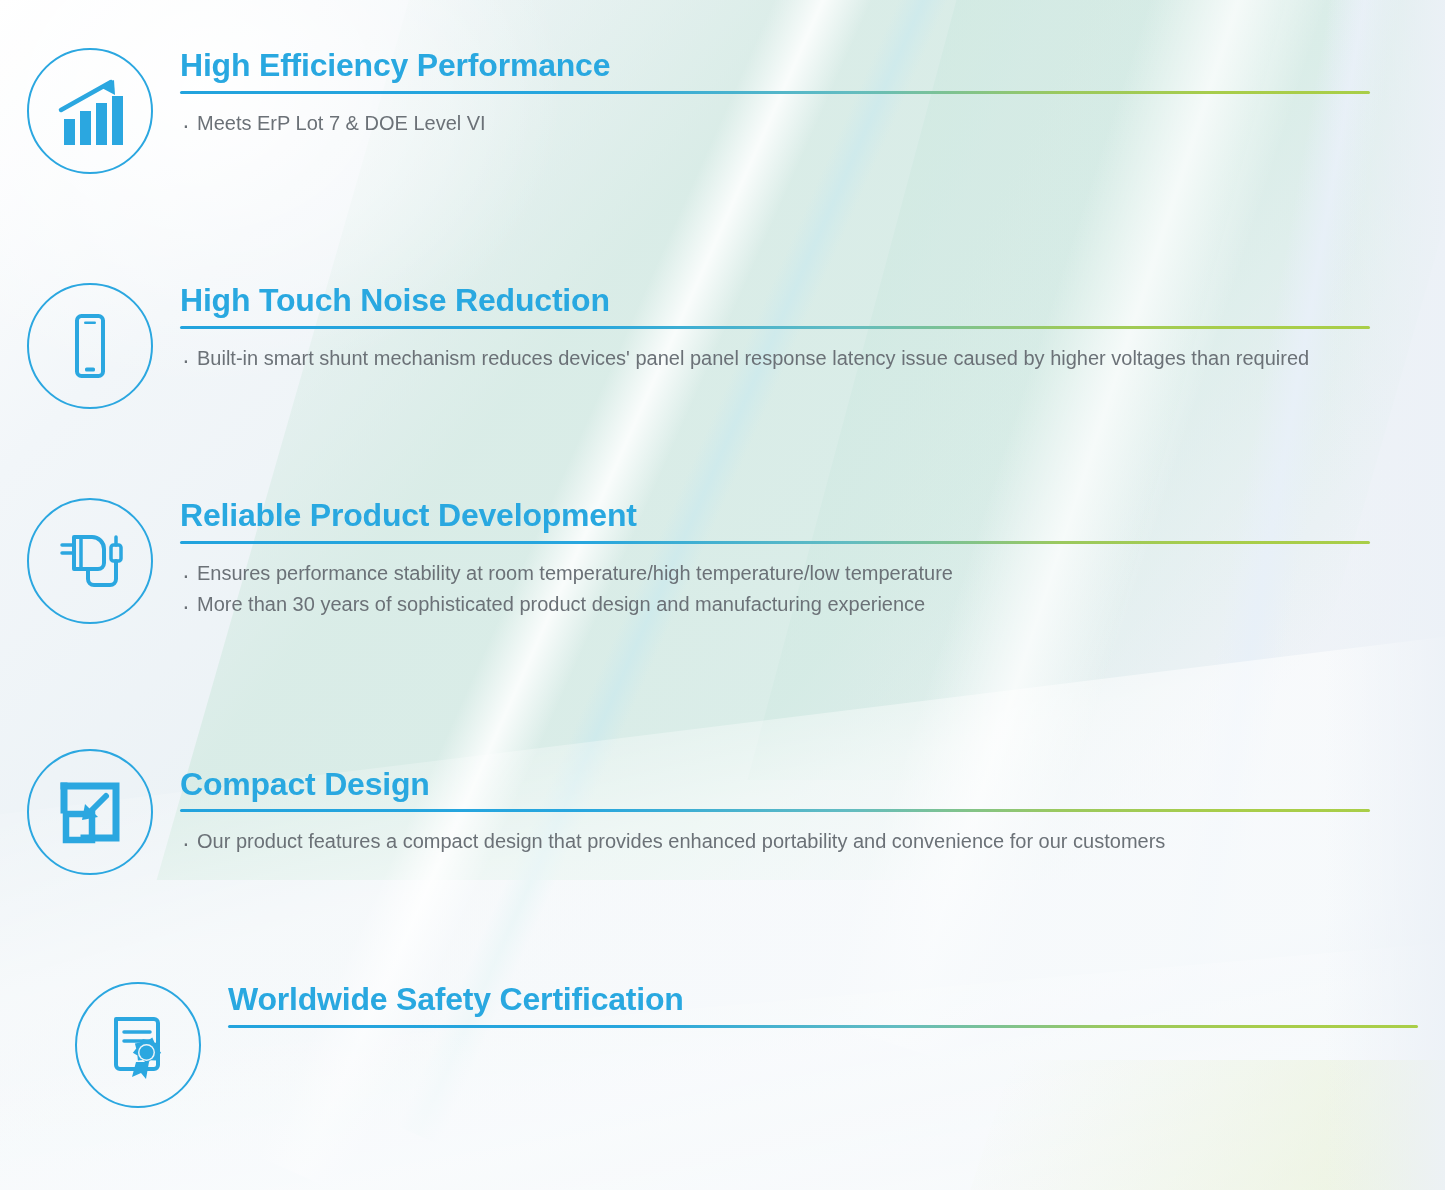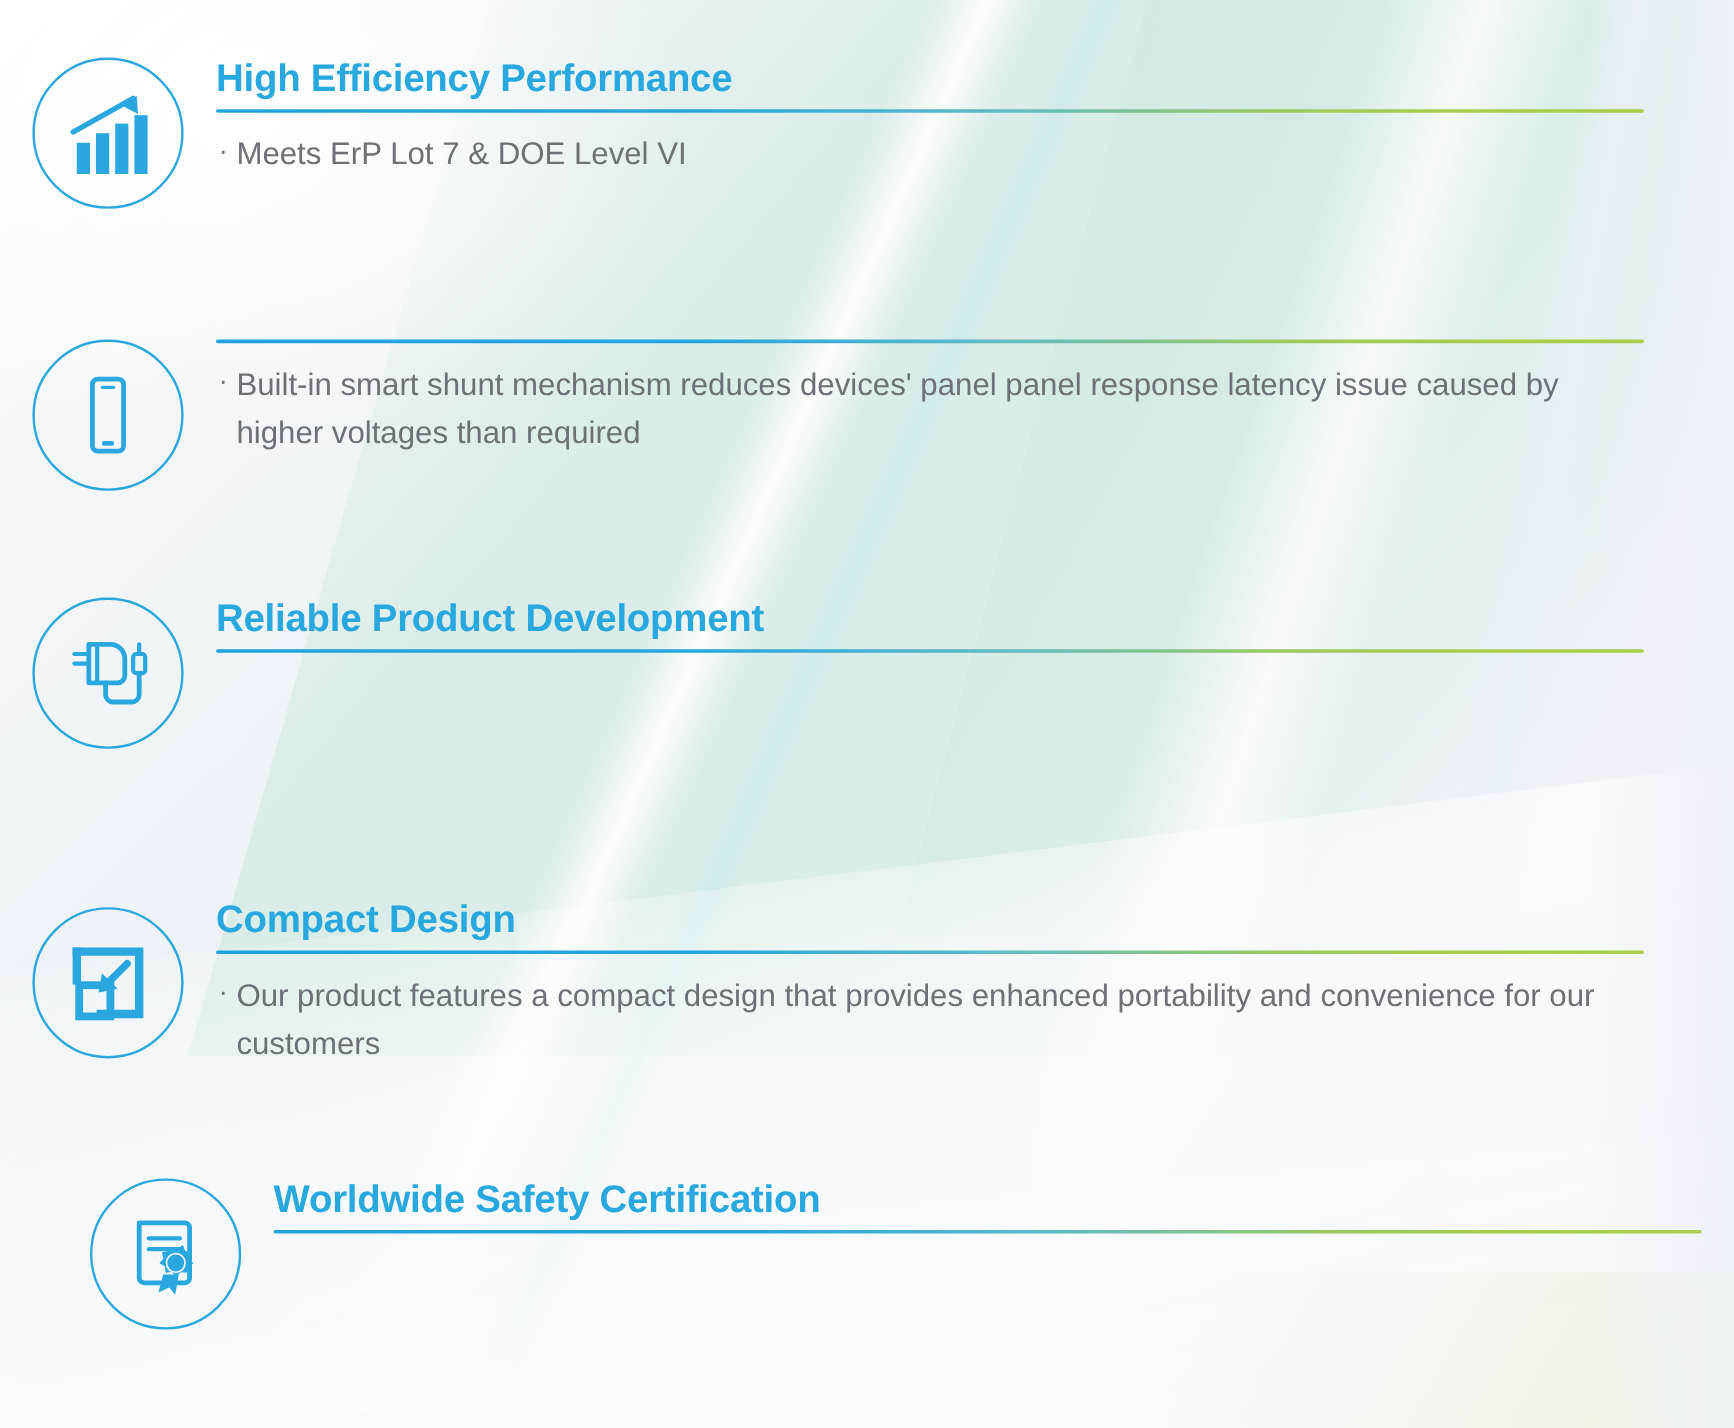--- a/index.html
+++ b/index.html
@@ -155,21 +155,21 @@
   .divider {
     height: 3px;
     width: 100%;
     border-radius: 2px;
     background: linear-gradient(to right, #22a3dd 0%, #27a6de 34%, #62bcc2 56%, #9bc95e 74%, #a8cd4a 88%, #a9ce48 100%);
     margin-bottom: 14px;
   }
 
   .bullets { margin: 0; padding: 0; list-style: none; }
   .bullet {
-    font-size: 26px;
+    font-size: 20px;
     color: #6b7177;
     line-height: 1.55;
     margin: 0;
     position: relative;
     padding-left: 17px;
   }
   .bullet::before {
     content: "\00B7";
     position: absolute;
     left: 2px;
@@ -227,20 +227,21 @@
           <span>
             <svg width="78" height="78" viewBox="0 0 78 78">
               <rect x="26" y="9" width="26" height="60" rx="4.5" ry="4.5" fill="none" stroke="#2ba7e0" stroke-width="4"></rect>
               <rect x="33" y="14.5" width="12" height="2.6" rx="1.3" fill="#2ba7e0"></rect>
               <rect x="34" y="60.5" width="10" height="4" rx="1.6" fill="#2ba7e0"></rect>
             </svg>
           </span>
         </div>
       </div>
       <div class="feature-body">
+        <h2 class="feature-title">High Touch Noise Reduction</h2>
         <div class="divider"></div>
         <ul class="bullets">
           <li class="bullet">Built-in smart shunt mechanism reduces devices' panel panel response latency issue caused by higher voltages than required</li>
         </ul>
       </div>
     </div>
 
     <div class="feature" style="top:492px;">
       <div class="icon-wrap">
         <div class="icon-circle">
@@ -258,20 +259,24 @@
 
               <rect x="61" y="24" width="10" height="16" rx="2.5" fill="none" stroke="#2ba7e0" stroke-width="3.5"></rect>
               <line x1="66" y1="16" x2="66" y2="24" stroke="#2ba7e0" stroke-width="3.5" stroke-linecap="round"></line>
             </svg>
           </span>
         </div>
       </div>
       <div class="feature-body">
         <h2 class="feature-title">Reliable Product Development</h2>
         <div class="divider"></div>
+        <ul class="bullets">
+          <li class="bullet">Ensures performance stability at room temperature/high temperature/low temperature</li>
+          <li class="bullet">More than 30 years of sophisticated product  design and manufacturing experience</li>
+        </ul>
       </div>
     </div>
 
     <div class="feature" style="top:743px;align-items:center;">
       <div class="icon-wrap">
         <div class="icon-circle">
           <span>
             <svg width="72" height="72" viewBox="0 0 72 72">
 
               <path d="M10 10 H62 V62 H30" fill="none" stroke="#2ba7e0" stroke-width="7" stroke-linecap="square"></path>

